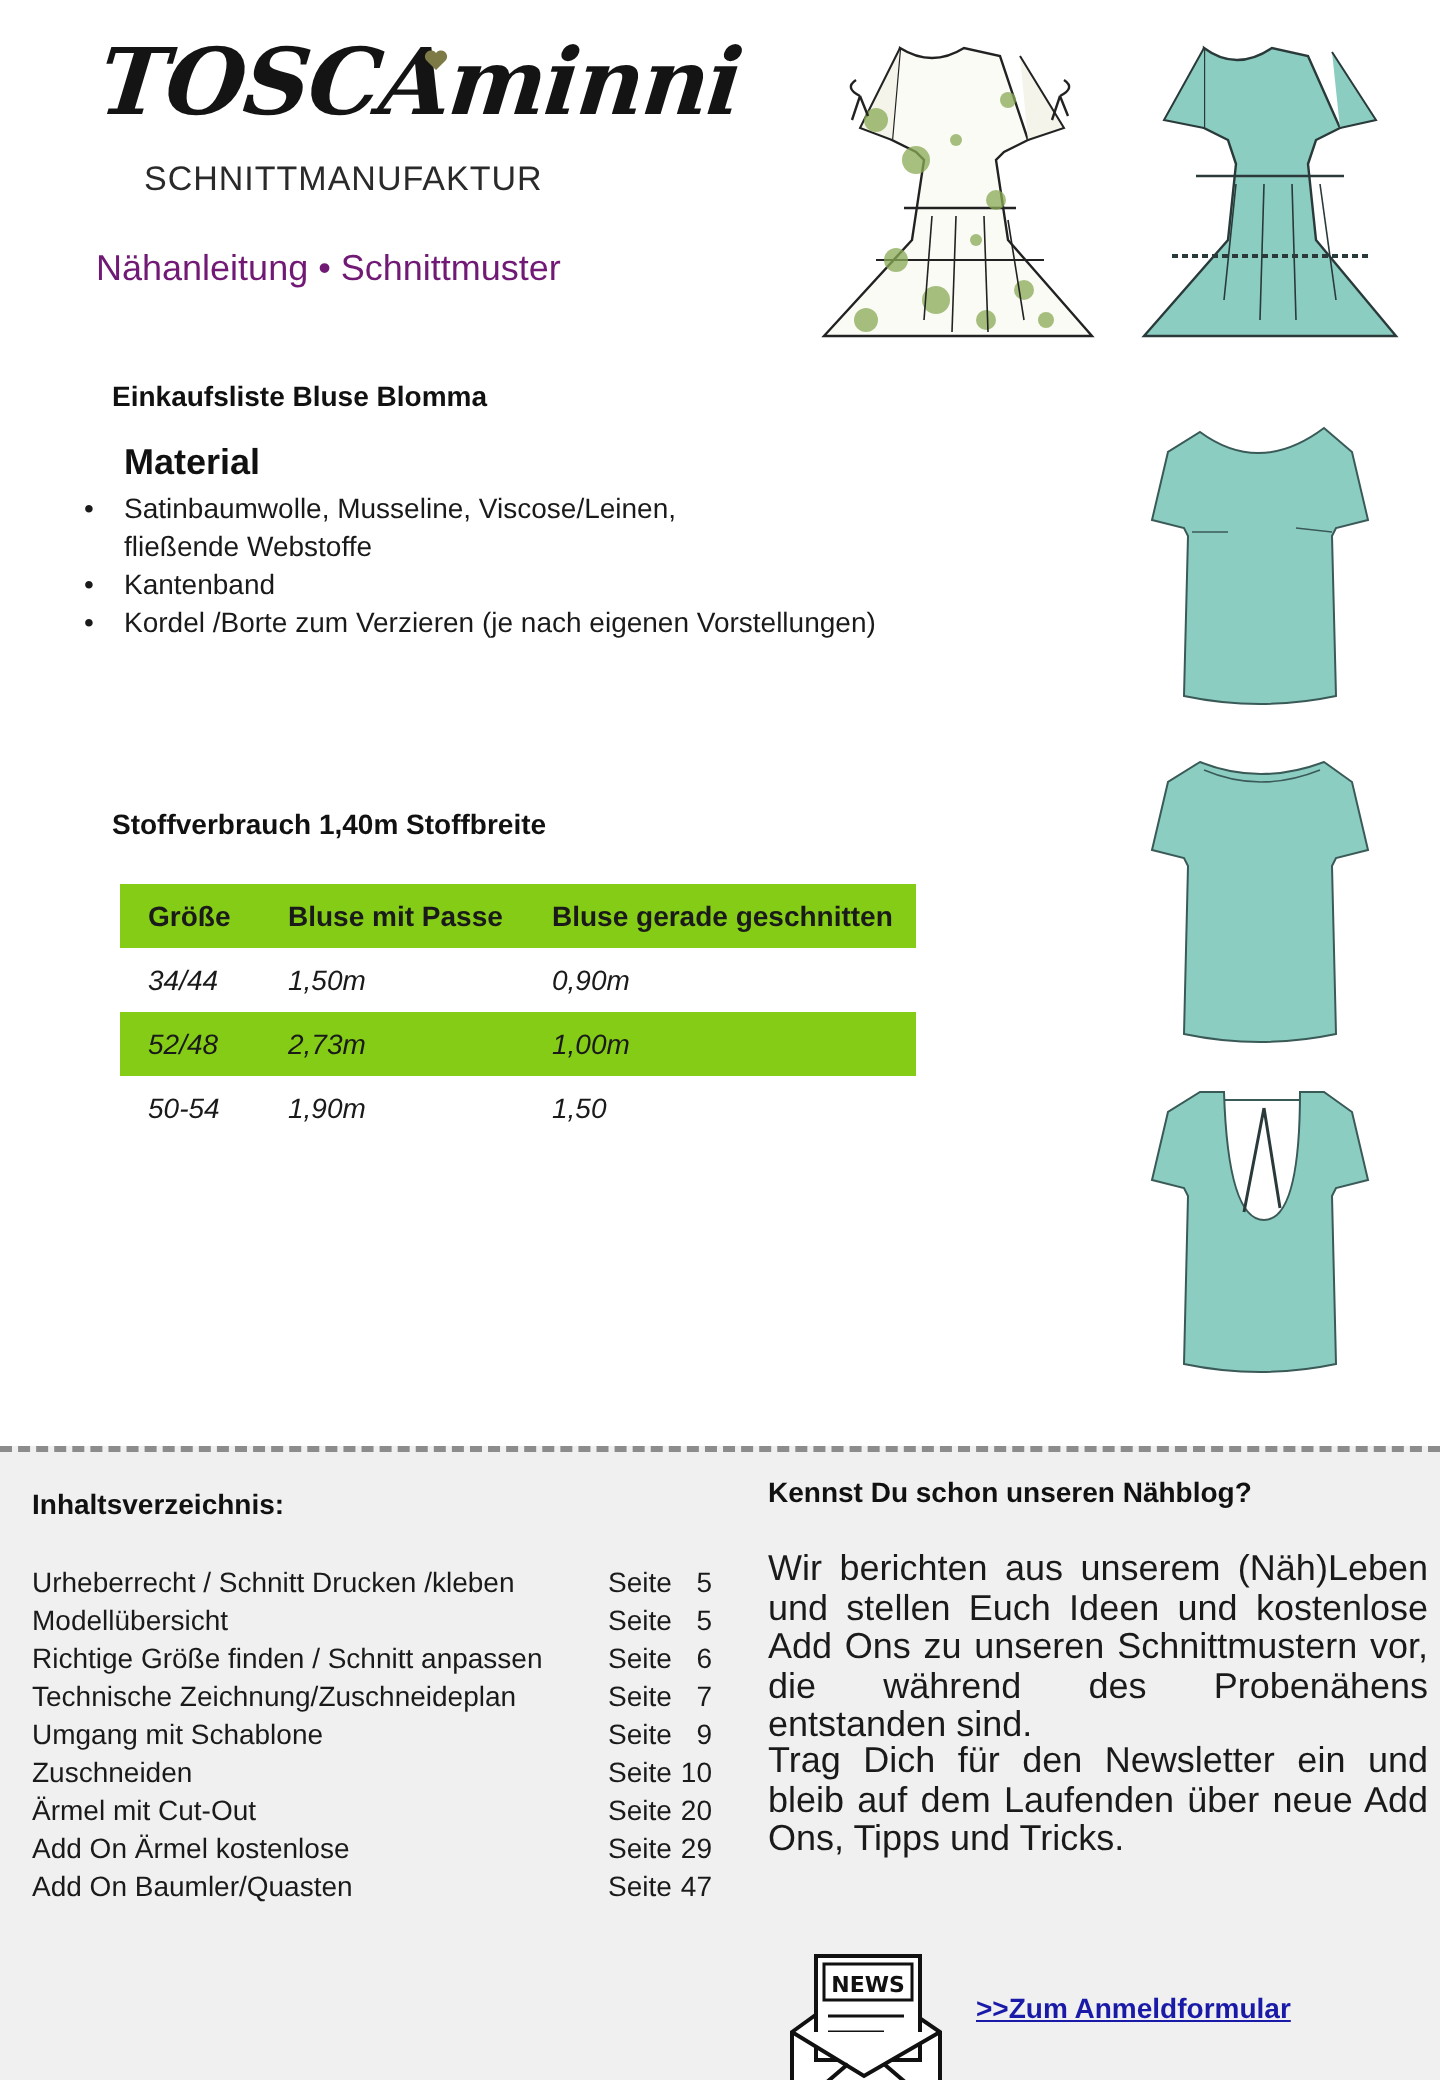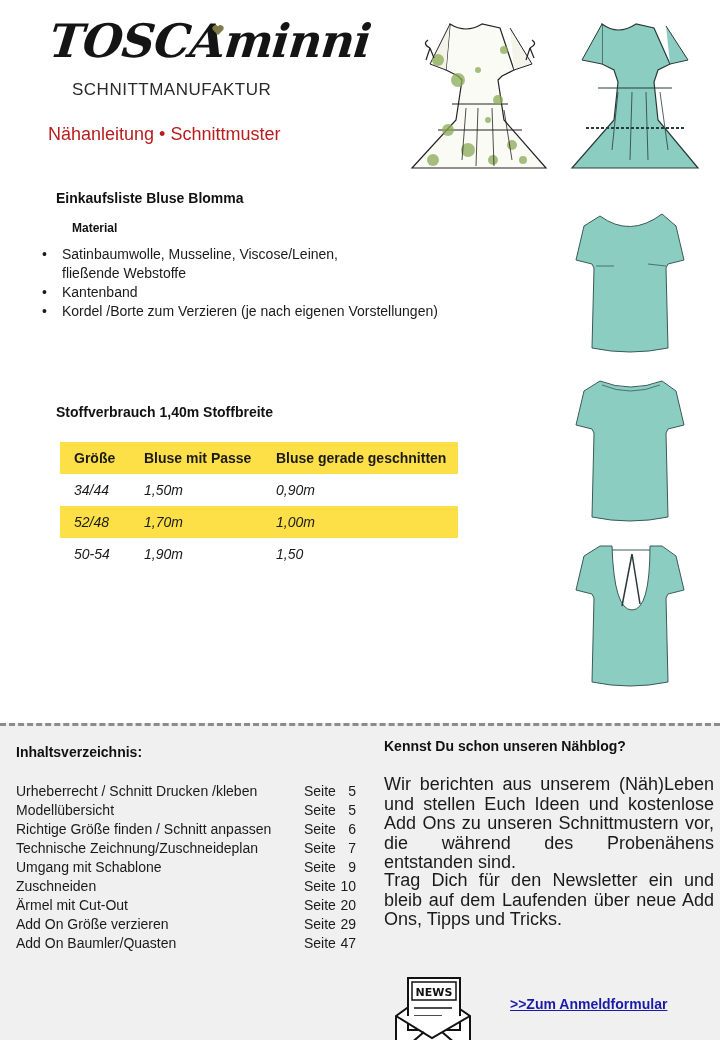--- a/index.html
+++ b/index.html
@@ -11,39 +11,39 @@
   .abs { position: absolute; }
   .logo-main {
     left: 50px; top: 14px; font-family: "DejaVu Serif", serif; font-style: italic;
     font-size: 46px; font-weight: bold; letter-spacing: -1px; color: #141414;
     transform: skewX(-6deg);
   }
   .logo-heart { left: 212px; top: 24px; width: 12px; height: 12px; }
   .logo-sub {
     left: 72px; top: 80px; font-size: 17px; letter-spacing: 0.5px; color: #2a2a2a;
   }
-  .subtitle { left: 48px; top: 124px; font-size: 18px; color: #b91c1c; }
+  .subtitle { left: 48px; top: 124px; font-size: 18px; color: #701a75; }
   .h-bold { font-weight: bold; font-size: 14px; color: #111; }
   ul.material { list-style: none; margin: 0; padding: 0; }
   ul.material li { position: relative; padding-left: 20px; line-height: 19px; font-size: 14px; }
   ul.material li::before {
     content: "•"; position: absolute; left: 0; top: 0; font-size: 14px;
   }
   table.usage { border-collapse: collapse; font-size: 14px; }
   table.usage th { text-align: left; font-weight: bold; padding: 0 0 0 14px; height: 32px; }
   table.usage td { text-align: left; padding: 0 0 0 14px; height: 32px; font-style: italic; }
-  table.usage tr.shade { background: #fde047; }
+  table.usage tr.shade { background: #84cc16; }
   .bottom {
     left: 0; top: 723px; width: 720px; height: 317px; background: #f0f0f0;
     border-top: 3px dashed #8c8c8c;
   }
   .toc-row { display: flex; justify-content: space-between; font-size: 14px; line-height: 19px; width: 340px; }
   .toc-page { width: 52px; display: flex; justify-content: space-between; text-align: right; }
   .blog-text { font-size: 18px; line-height: 19.5px; text-align: justify; width: 330px; }
-  .link { color: #1a1aa8; font-weight: bold; text-decoration: underline; font-size: 14px; margin-left: 22px; }
+  .link { color: #1a1aa8; font-weight: bold; text-decoration: underline; font-size: 14px; }
   svg { display: block; }
 </style>
 </head>
 <body>
 
 <div class="abs logo-main">TOSCAminni</div>
 <div class="abs logo-heart">
   <svg width="12" height="12" viewBox="0 0 12 12">
       <path d="M6 11 L1 6 A2.6 2.6 0 0 1 6 2.5 A2.6 2.6 0 0 1 11 6 Z" fill="#7d7a45"></path>
     </svg>
@@ -114,21 +114,21 @@
 </div>
 <div class="abs" style="left:572px;top:540px;">
   <svg width="118" height="150" viewBox="0 0 118 150">
     <path d="M28 6 L40 6 Q42 70 60 70 Q78 70 78 6 L90 6 L104 16 L112 50 L96 54 L94 58 L96 142 Q58 150 20 142 L22 58 L20 54 L4 50 L12 16 Z" fill="#8ccdc2" stroke="#3a5a58" stroke-width="1"></path>
     <path d="M40 10 L78 10" stroke="#3a5a58" stroke-width="1"></path>
     <path d="M60 14 L50 66 M60 14 L68 64" stroke="#2a3a3a" stroke-width="1.5" fill="none"></path>
   </svg>
 </div>
 
 <div class="abs h-bold" style="left:56px;top:190px;">Einkaufsliste Bluse Blomma</div>
-<div class="abs h-bold" style="left:72px;top:221px;font-size:12px;">Material</div>
+<div class="abs h-bold" style="left:62px;top:221px;font-size:18px;">Material</div>
 <div class="abs" style="left:42px;top:245px;width:440px;">
   <ul class="material">
     <li><span>Satinbaumwolle, Musseline, Viscose/Leinen,</span><br><span>fließende Webstoffe</span></li>
     <li>Kantenband</li>
     <li>Kordel /Borte zum Verzieren (je nach eigenen Vorstellungen)</li>
   </ul>
 </div>
 
 <div class="abs h-bold" style="left:56px;top:404px;">Stoffverbrauch 1,40m Stoffbreite</div>
 <div class="abs" style="left:60px;top:442px;">
@@ -139,21 +139,21 @@
       <th style="width:118px;">Bluse mit Passe</th>
       <th>Bluse gerade geschnitten</th>
     </tr>
     <tr>
       <td>34/44</td>
       <td>1,50m</td>
       <td>0,90m</td>
     </tr>
     <tr class="shade">
       <td>52/48</td>
-      <td>1,70m</td>
+      <td>2,73m</td>
       <td>1,00m</td>
     </tr>
     <tr>
       <td>50-54</td>
       <td>1,90m</td>
       <td>1,50</td>
     </tr>
   </tbody>
     </table>
 </div>
@@ -205,21 +205,21 @@
       </span>
     </div>
   <div class="toc-row">
       <span>Ärmel mit Cut-Out</span>
       <span class="toc-page">
         <span>Seite</span>
         <span>20</span>
       </span>
     </div>
   <div class="toc-row">
-      <span>Add On Größe verzieren</span>
+      <span>Add On Ärmel kostenlose</span>
       <span class="toc-page">
         <span>Seite</span>
         <span>29</span>
       </span>
     </div>
   <div class="toc-row">
       <span>Add On Baumler/Quasten</span>
       <span class="toc-page">
         <span>Seite</span>
         <span>47</span>

